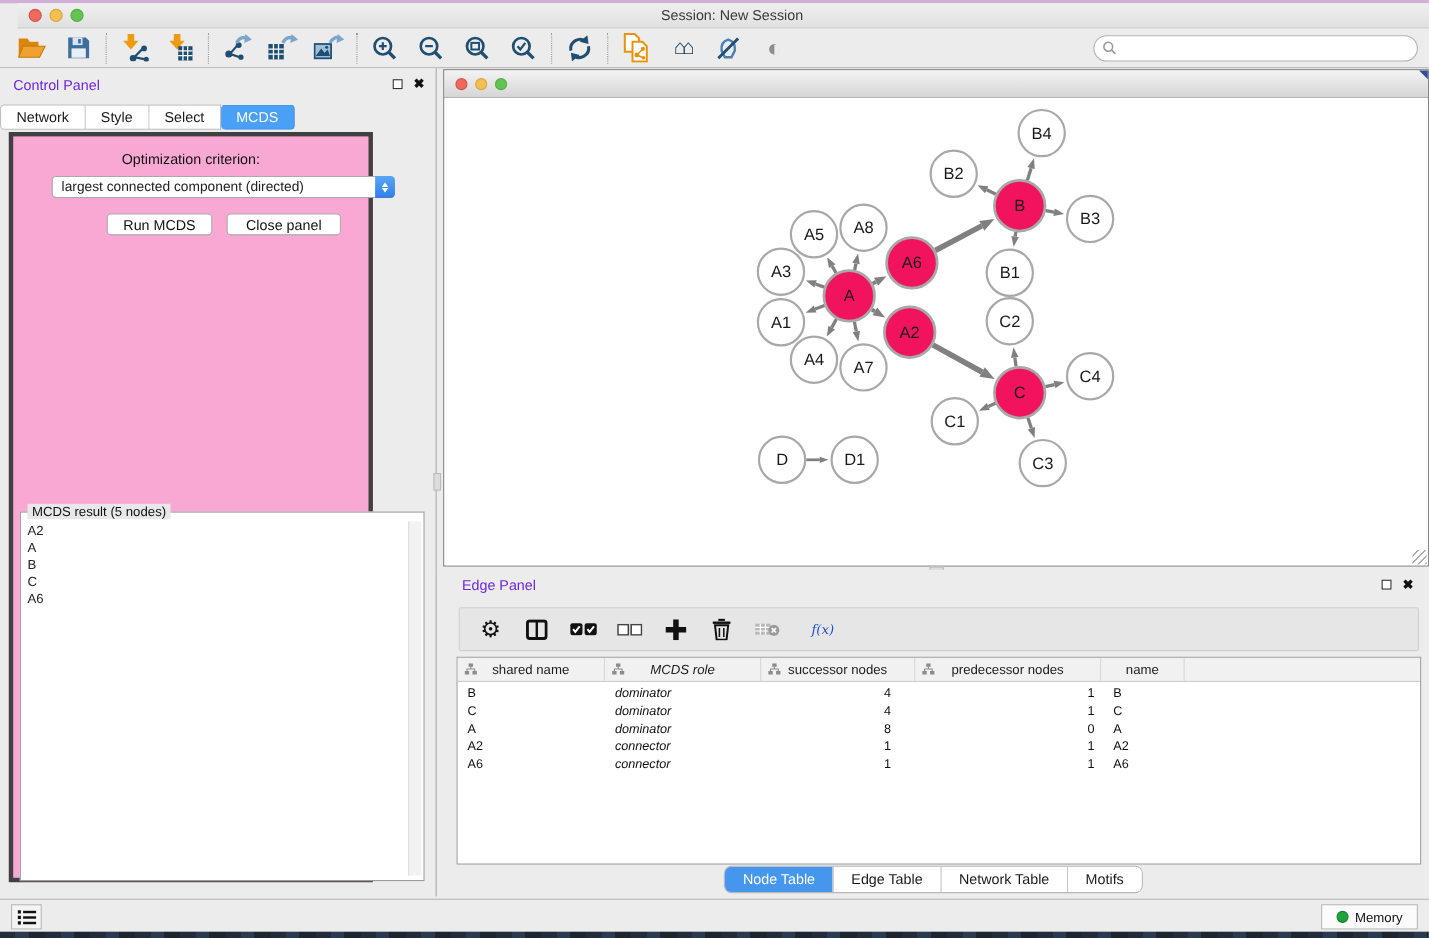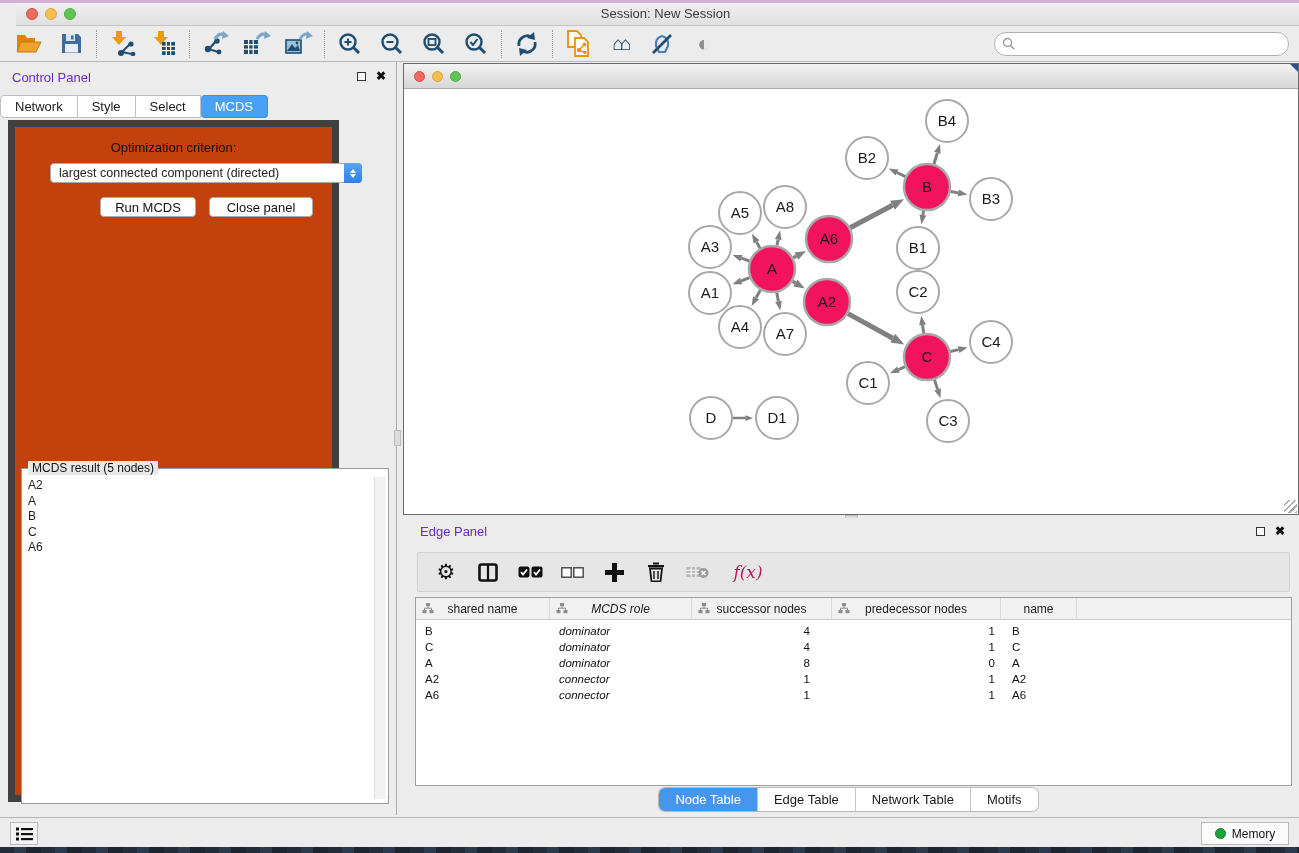--- a/index.html
+++ b/index.html
@@ -35,21 +35,21 @@
   .float-box { width:9px; height:9px; border:1.5px solid #333; background:#fff; }
   .close-x { font-size:12px; font-weight:bold; color:#111; line-height:1; }
 
   .cp-tabs { position:absolute; left:0; top:33px; width:100%; display:flex; justify-content:flex-start; }
   .tabgroup { display:flex; }
   .tab { font-size:13px; padding:3px 14px; background:#fff; border:1px solid #bfbfbf; border-left:none; color:#1a1a1a; }
   .tab:first-child { border-left:1px solid #bfbfbf; border-radius:4px 0 0 4px; }
   .tab:last-child { border-radius:0 4px 4px 0; }
   .tab.active { background:#4aa0f6; border-color:#3f8fe0; color:#fff; border-radius:4px; }
 
-  .cp-inner { position:absolute; left:8px; top:58px; width:331px; height:682px; background:#c2410c; border:7px solid #404040; }
+  .cp-inner { position:absolute; left:8px; top:58px; width:331px; height:682px; background:#f9a8d4; border:4px solid #404040; }
   .opt-label { position:absolute; left:0; right:0; top:13px; text-align:center; font-size:13px; color:#111; }
   .criterion { position:absolute; left:35px; top:36px; width:312px; height:20px; background:#fff;
     border:1px solid #a9a9a9; border-radius:4px; font-size:12.5px; display:flex; align-items:center; padding-left:8px; }
   .spinner { position:absolute; right:-1px; top:-1px; width:18px; height:20px; border-radius:0 4px 4px 0;
     background:linear-gradient(#5aa5f8,#2f7fe8); display:flex; flex-direction:column; align-items:center; justify-content:center; gap:1px; }
   .spinner i { width:0; height:0; border-left:3.5px solid transparent; border-right:3.5px solid transparent; }
   .spinner i.up { border-bottom:4px solid #fff; }
   .spinner i.dn { border-top:4px solid #fff; }
   .cp-btn { position:absolute; top:70px; height:20px; background:#fff; border:1px solid #ababab; border-radius:4px;
     font-size:13px; color:#111; display:flex; align-items:center; justify-content:center; font-family:"Liberation Sans",sans-serif; }
@@ -78,21 +78,21 @@
     background:repeating-linear-gradient(135deg, transparent 0 3px, #aaa 3px 4.5px); }
 
   .divider-handle-left { position:absolute; left:394px; top:430px; width:7px; height:16px; background:#dcdcdc; border:1px solid #bbb; }
   .divider-handle-bottom { position:absolute; left:845px; top:515px; width:13px; height:7px; background:#dcdcdc; border:1px solid #bbb; }
 
   
   .table-panel { position:absolute; left:398px; top:518px; width:901px; height:297px; background:#ececec; }
   .tp-toolbar { position:absolute; left:19px; top:34px; width:873px; height:40px; background:#e6e6e6;
     border:1px solid #d0d0d0; border-radius:2px; display:flex; align-items:center; gap:14px; padding-left:14px; }
   .tp-btn { width:28px; height:28px; display:flex; align-items:center; justify-content:center; }
-  .fx { font-family:"DejaVu Serif", serif; font-style:italic; font-size:17px; color:#be185d; }
+  .fx { font-family:"DejaVu Serif", serif; font-style:italic; font-size:12px; color:#1d4ed8; }
 
   .table-box { position:absolute; left:17px; top:79px; width:877px; height:189px; background:#fff; border:1px solid #9e9e9e; overflow:hidden; }
   .thead { display:flex; height:22px; background:#f1f1f1; border-bottom:1px solid #ccc; }
   .th { position:relative; border-right:1px solid #d8d8d8; font-size:12px; color:#1c1c1c;
     display:flex; align-items:center; justify-content:center; }
   .th svg { position:absolute; left:6px; top:5px; }
   .tr { display:flex; height:16px; align-items:center; }
   .td { font-size:11.5px; color:#111; white-space:nowrap; overflow:hidden; }
   .c0 { width:134px; } .c1 { width:142px;font-style:italic; } .c2 { width:140px; } .c3 { width:169px; } .c4 { width:76px; } .cf { flex:1; border-right:none; }
   .td.c0 { padding-left:9px; } .td.c1 { padding-left:9px; }

